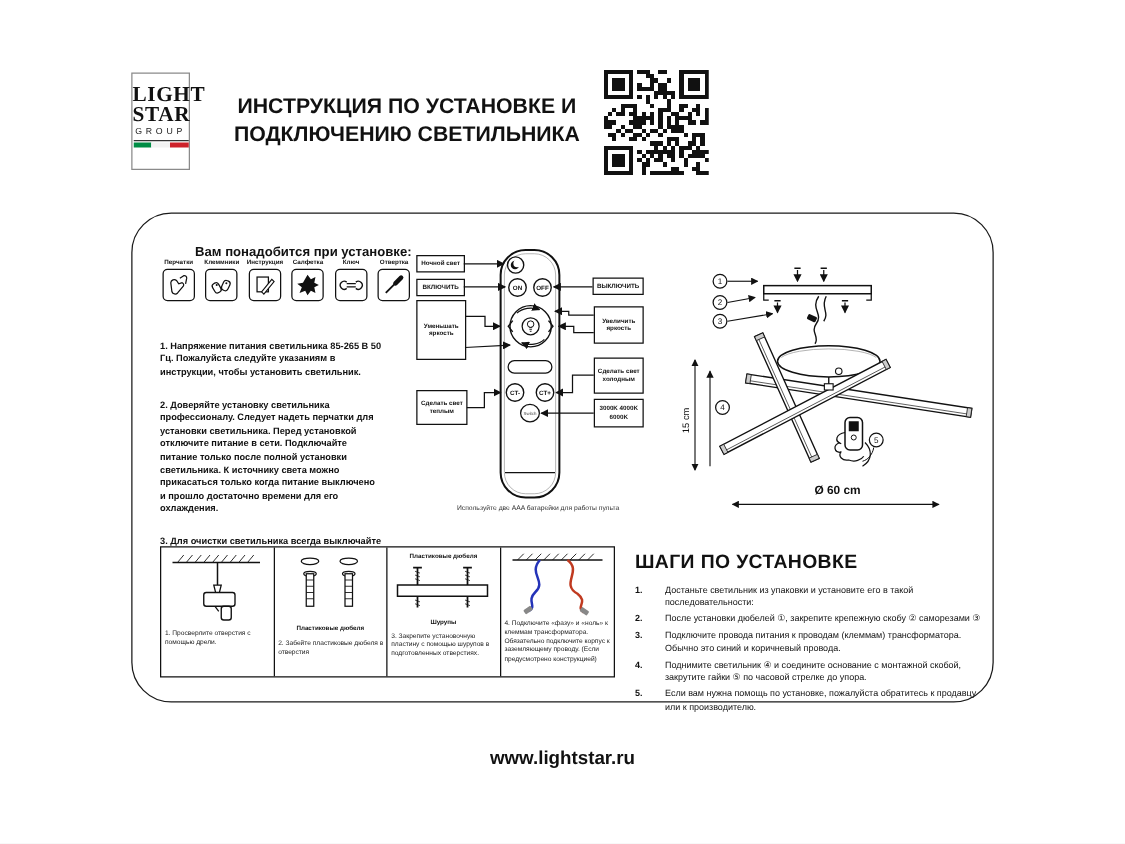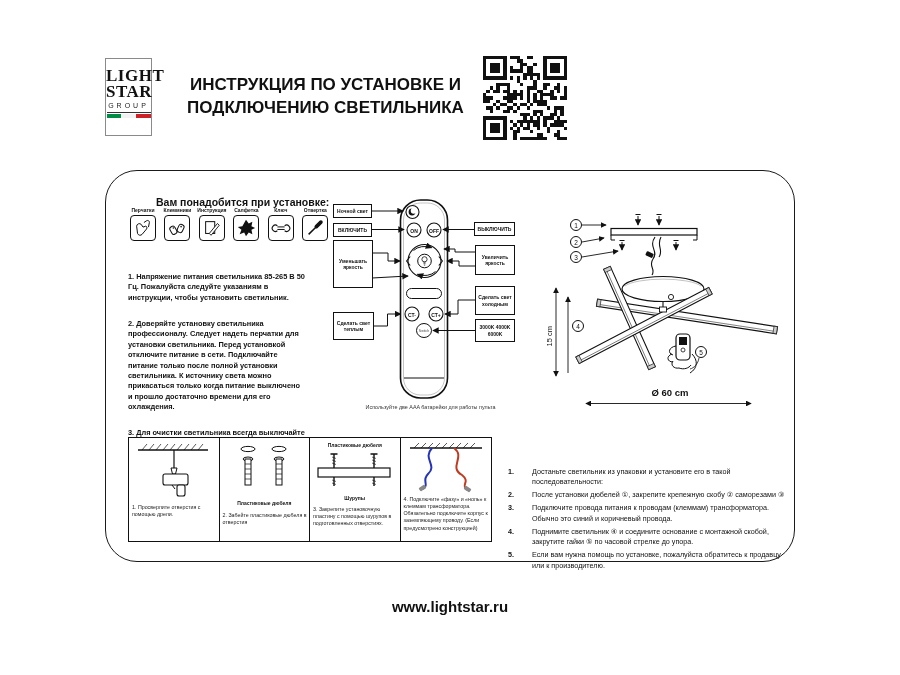--- a/index.html
+++ b/index.html
@@ -322,20 +322,21 @@
         <path d="M12 7 l5 -5 M19 7 l5 -5 M26 7 l5 -5 M33 7 l5 -5 M40 7 l5 -5 M47 7 l5 -5 M54 7 l5 -5 M61 7 l5 -5 M68 7 l5 -5" stroke="#111" stroke-width="0.7"></path>
         <path d="M30 7 C 20 18 36 24 26 33 C 19 40 28 44 21 48" fill="none" stroke-width="2" stroke="#2433b8"></path>
         <path d="M52 7 C 64 16 46 26 60 34 C 69 41 58 44 65 49" fill="none" stroke-width="2" stroke="#c03a20"></path>
         <rect x="17" y="45" width="7" height="4" rx="1" transform="rotate(-35 20.5 47)" fill="#888"></rect>
         <rect x="62" y="46" width="7" height="4" rx="1" transform="rotate(35 65.5 48)" fill="#888"></rect>
       </svg>
       <div class="scap" style="top:58px;">4. Подключите «фазу» и «ноль» к клеммам трансформатора. Обязательно подключите корпус к заземляющему проводу. (Если предусмотрено конструкцией)</div>
     </div>
   </div>
 
+  <div class="abs install-h z2" style="left:508px;top:441px;">ШАГИ ПО УСТАНОВКЕ</div>
   <div class="abs z2" style="left:508px;top:467px;width:287px;">
     <div class="step">
       <span class="n">1.</span>
         <span class="t">Достаньте светильник из упаковки и установите его в такой последовательности:</span>
       </div>
     <div class="step">
       <span class="n">2.</span>
         <span class="t">После установки дюбелей ①, закрепите крепежную скобу ② саморезами ③</span>
       </div>
     <div class="step">

